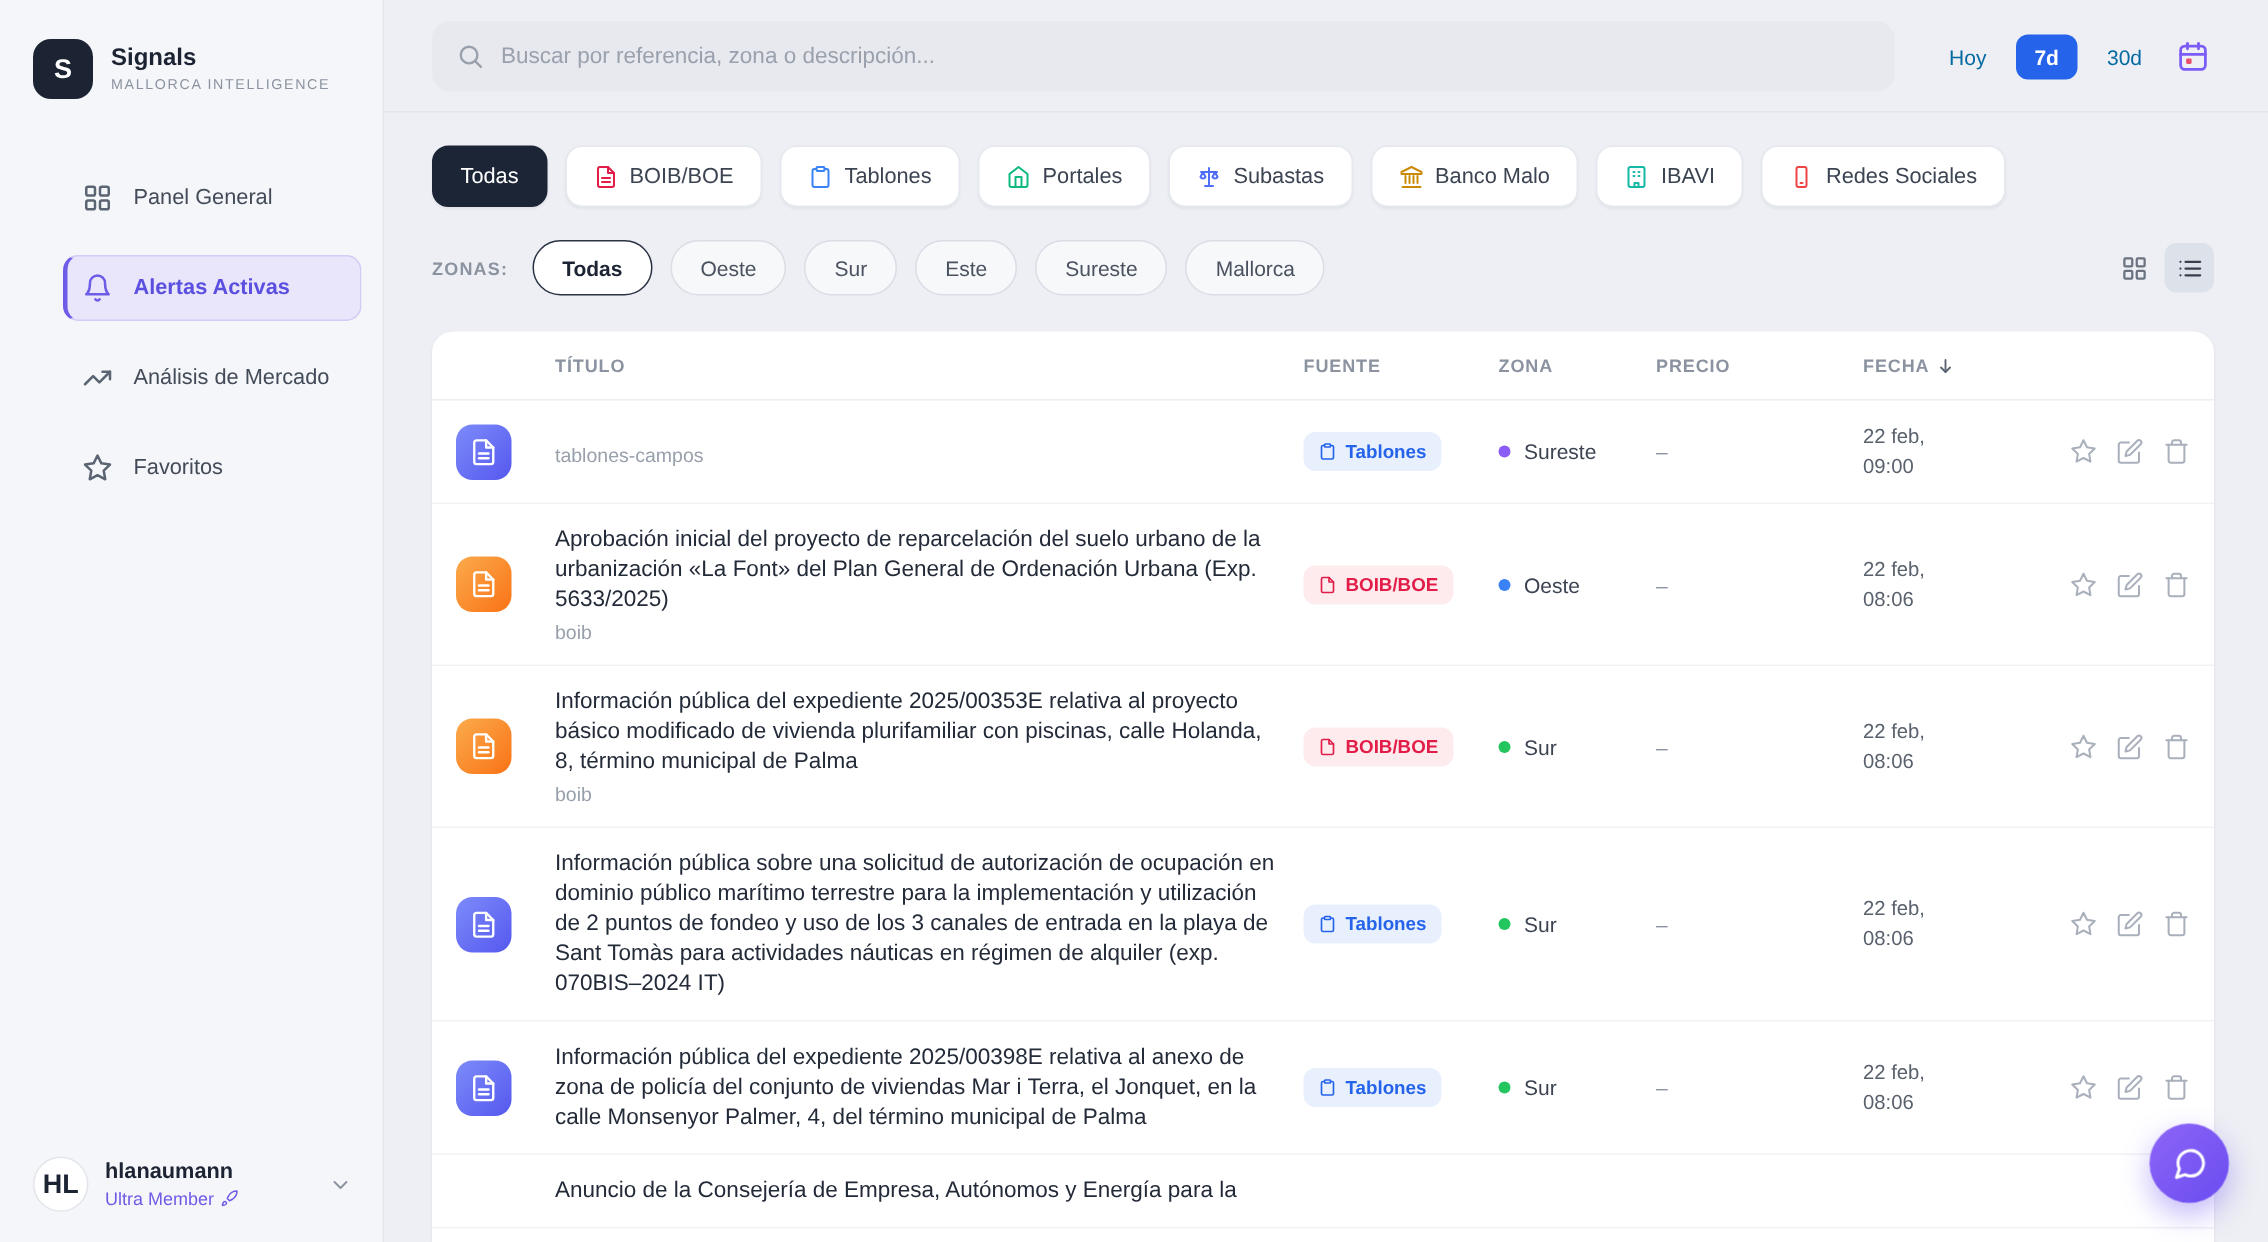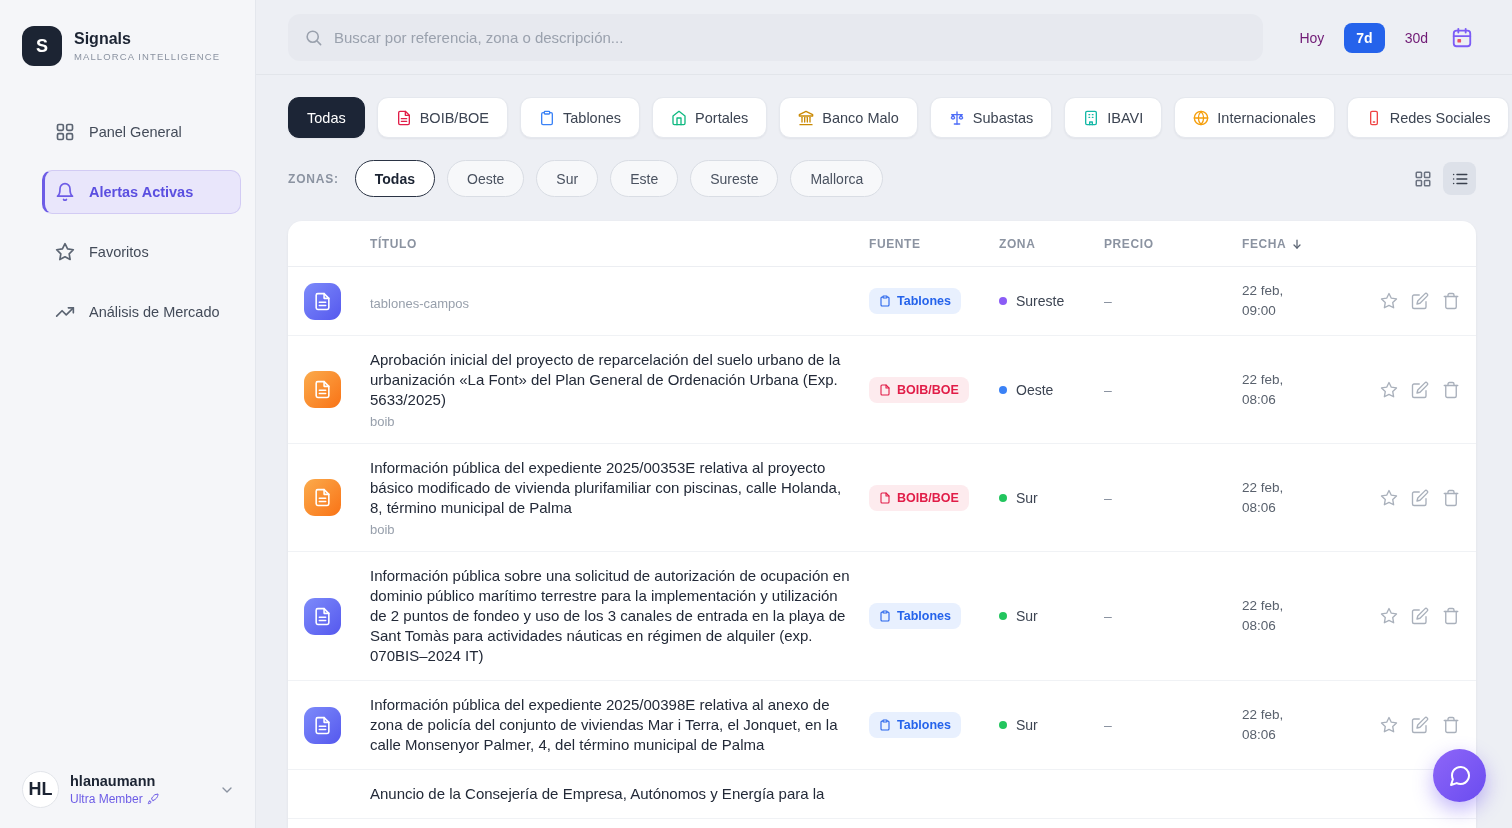--- a/index.html
+++ b/index.html
@@ -63,21 +63,21 @@
   }
   .search input {
     flex:1; border:none; outline:none; background:transparent;
     font-family:"Liberation Sans", sans-serif; font-size:15px; color:#3c4452;
   }
   .search input::placeholder { color:#9aa1ad; }
   .search-icon { color:#9aa1ad; }
   .ranges { margin-left:auto; display:flex; align-items:center; gap:8px; }
   .range-btn {
     border:none; background:transparent; padding:7px 12px; border-radius:8px;
-    font-family:"Liberation Sans", sans-serif; font-size:14px; color:#701a75; cursor:pointer;
+    font-family:"Liberation Sans", sans-serif; font-size:14px; color:#0369a1; cursor:pointer;
   }
   .range-btn.active { background:#2563eb; color:#fff; font-weight:bold; }
   .calendar-btn { background:transparent; border:none; cursor:pointer; padding:3px; }
 
   .chips-row { display:flex; gap:12px; padding:22px 36px 0 32px; }
   .chip {
     height:41px; display:inline-flex; align-items:center; gap:8px; padding:0 18px;
     background:#fff; border:1px solid #e5e8ee; border-radius:11px;
     box-shadow:0 1px 2px rgba(16,24,40,.05);
     font-size:14.5px; color:#3c4452; font-weight:500; cursor:pointer; white-space:nowrap;
@@ -169,33 +169,33 @@
         <svg width="20" height="20" viewBox="0 0 24 24" fill="none" stroke="currentColor" stroke-width="2" stroke-linecap="round" stroke-linejoin="round">
             <path d="M18 8a6 6 0 0 0-12 0c0 7-3 9-3 9h18s-3-2-3-9"></path>
             <path d="M13.7 21a2 2 0 0 1-3.4 0"></path>
           </svg>
       </span>
       <span>Alertas Activas</span>
     </div>
     <div class="nav-item">
       <span class="nico">
         <svg width="20" height="20" viewBox="0 0 24 24" fill="none" stroke="currentColor" stroke-width="2" stroke-linecap="round" stroke-linejoin="round">
-            <polygon points="12 2 15.09 8.26 22 9.27 17 14.14 18.18 21.02 12 17.77 5.82 21.02 7 14.14 2 9.27 8.91 8.26"></polygon>
-          </svg>
-      </span>
-      <span>Favoritos</span>
+            <polyline points="22 7 13.5 15.5 8.5 10.5 2 17"></polyline>
+            <polyline points="16 7 22 7 22 13"></polyline>
+          </svg>
+      </span>
+      <span>Análisis de Mercado</span>
     </div>
     <div class="nav-item">
       <span class="nico">
         <svg width="20" height="20" viewBox="0 0 24 24" fill="none" stroke="currentColor" stroke-width="2" stroke-linecap="round" stroke-linejoin="round">
-            <polyline points="22 7 13.5 15.5 8.5 10.5 2 17"></polyline>
-            <polyline points="16 7 22 7 22 13"></polyline>
-          </svg>
-      </span>
-      <span>Análisis de Mercado</span>
+            <polygon points="12 2 15.09 8.26 22 9.27 17 14.14 18.18 21.02 12 17.77 5.82 21.02 7 14.14 2 9.27 8.91 8.26"></polygon>
+          </svg>
+      </span>
+      <span>Favoritos</span>
     </div>
   </nav>
 
   <div class="user-card">
     <div class="avatar">HL</div>
     <div>
       <div class="user-name">hlanaumann</div>
       <div class="user-plan">
         <span>Ultra Member</span>
         <span>
@@ -270,65 +270,55 @@
       <span>
         <svg width="16" height="16" viewBox="0 0 24 24" fill="none" stroke="#10b981" stroke-width="2" stroke-linecap="round" stroke-linejoin="round">
             <path d="M3 9l9-7 9 7v11a2 2 0 0 1-2 2H5a2 2 0 0 1-2-2z"></path>
             <polyline points="9 22 9 12 15 12 15 22"></polyline>
           </svg>
       </span>
       <span>Portales</span>
     </button>
     <button class="chip">
       <span>
+        <svg width="16" height="16" viewBox="0 0 24 24" fill="none" stroke="#4f6ef7" stroke-width="2" stroke-linecap="round" stroke-linejoin="round">
+            <line x1="12" y1="3" x2="12" y2="21"></line>
+            <line x1="8" y1="21" x2="16" y2="21"></line>
+            <line x1="4" y1="7" x2="20" y2="7"></line>
+            <path d="M6 7l-2.5 5a2.8 2.8 0 0 0 5 0L6 7z"></path>
+            <path d="M18 7l-2.5 5a2.8 2.8 0 0 0 5 0L18 7z"></path>
+          </svg>
+      </span>
+      <span>Subastas</span>
+    </button>
+    <button class="chip">
+      <span>
         <svg width="16" height="16" viewBox="0 0 24 24" fill="none" stroke="#ca8a04" stroke-width="2" stroke-linecap="round" stroke-linejoin="round">
             <path d="M3 22h18"></path>
             <path d="M6 18v-7"></path>
             <path d="M10 18v-7"></path>
             <path d="M14 18v-7"></path>
             <path d="M18 18v-7"></path>
             <path d="M12 2L2 7v2h20V7z"></path>
           </svg>
       </span>
       <span>Banco Malo</span>
-    </button>
-    <button class="chip">
-      <span>
-        <svg width="16" height="16" viewBox="0 0 24 24" fill="none" stroke="#4f6ef7" stroke-width="2" stroke-linecap="round" stroke-linejoin="round">
-            <line x1="12" y1="3" x2="12" y2="21"></line>
-            <line x1="8" y1="21" x2="16" y2="21"></line>
-            <line x1="4" y1="7" x2="20" y2="7"></line>
-            <path d="M6 7l-2.5 5a2.8 2.8 0 0 0 5 0L6 7z"></path>
-            <path d="M18 7l-2.5 5a2.8 2.8 0 0 0 5 0L18 7z"></path>
-          </svg>
-      </span>
-      <span>Subastas</span>
     </button>
     <button class="chip">
       <span>
         <svg width="16" height="16" viewBox="0 0 24 24" fill="none" stroke="#14b8a6" stroke-width="2" stroke-linecap="round" stroke-linejoin="round">
             <rect x="4" y="2" width="16" height="20" rx="2"></rect>
             <line x1="9" y1="7" x2="10" y2="7"></line>
             <line x1="14" y1="7" x2="15" y2="7"></line>
             <line x1="9" y1="11" x2="10" y2="11"></line>
             <line x1="14" y1="11" x2="15" y2="11"></line>
             <path d="M10 22v-4h4v4"></path>
           </svg>
       </span>
       <span>IBAVI</span>
-    </button>
-    <button class="chip">
-      <span>
-        <svg width="16" height="16" viewBox="0 0 24 24" fill="none" stroke="#f59e0b" stroke-width="2" stroke-linecap="round" stroke-linejoin="round">
-            <circle cx="12" cy="12" r="10"></circle>
-            <line x1="2" y1="12" x2="22" y2="12"></line>
-            <path d="M12 2a15.3 15.3 0 0 1 4 10 15.3 15.3 0 0 1-4 10 15.3 15.3 0 0 1-4-10 15.3 15.3 0 0 1 4-10z"></path>
-          </svg>
-      </span>
-      <span>Internacionales</span>
     </button>
     <button class="chip">
       <span>
         <svg width="16" height="16" viewBox="0 0 24 24" fill="none" stroke="#ef4444" stroke-width="2" stroke-linecap="round" stroke-linejoin="round">
             <rect x="7" y="2" width="10" height="20" rx="2"></rect>
             <line x1="11" y1="18" x2="13" y2="18"></line>
           </svg>
       </span>
       <span>Redes Sociales</span>
     </button>

